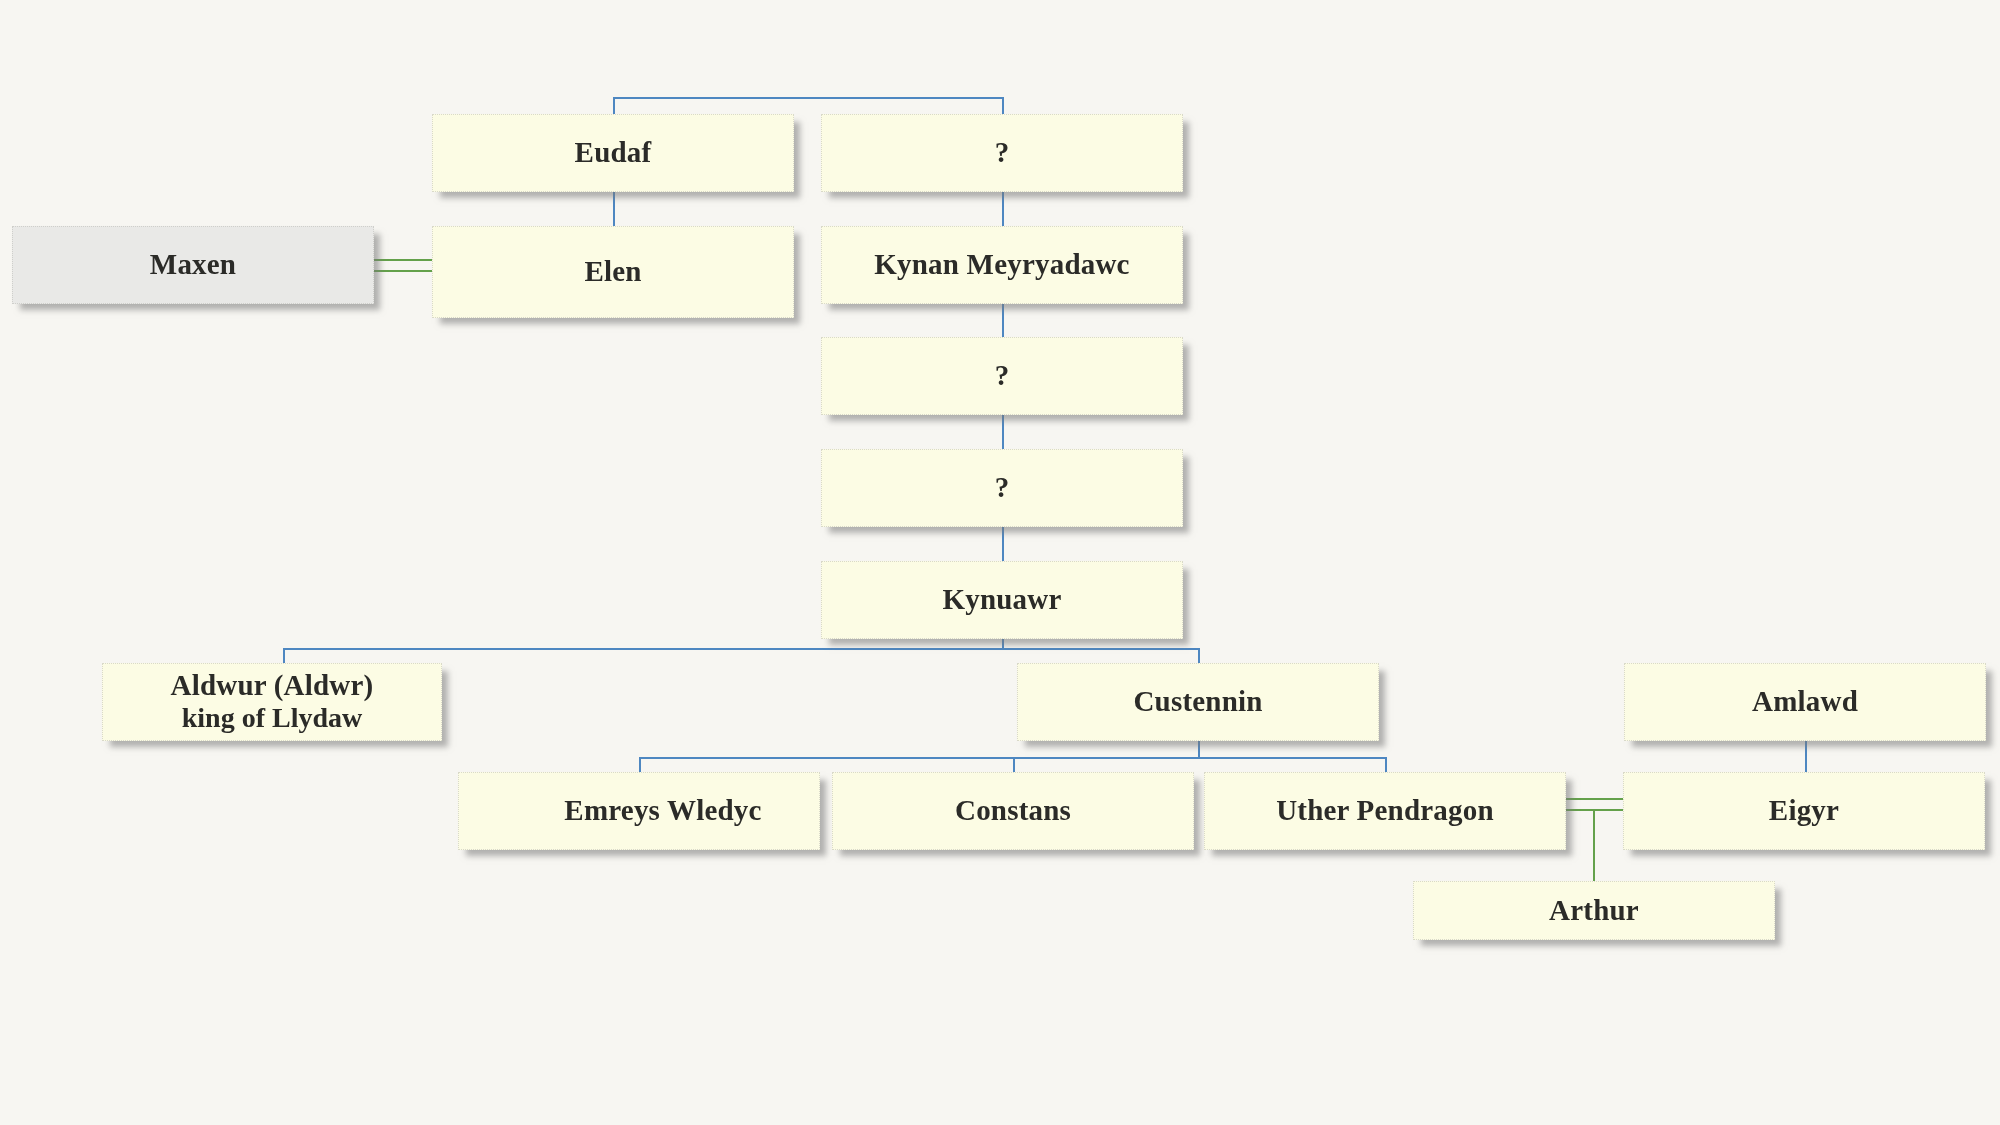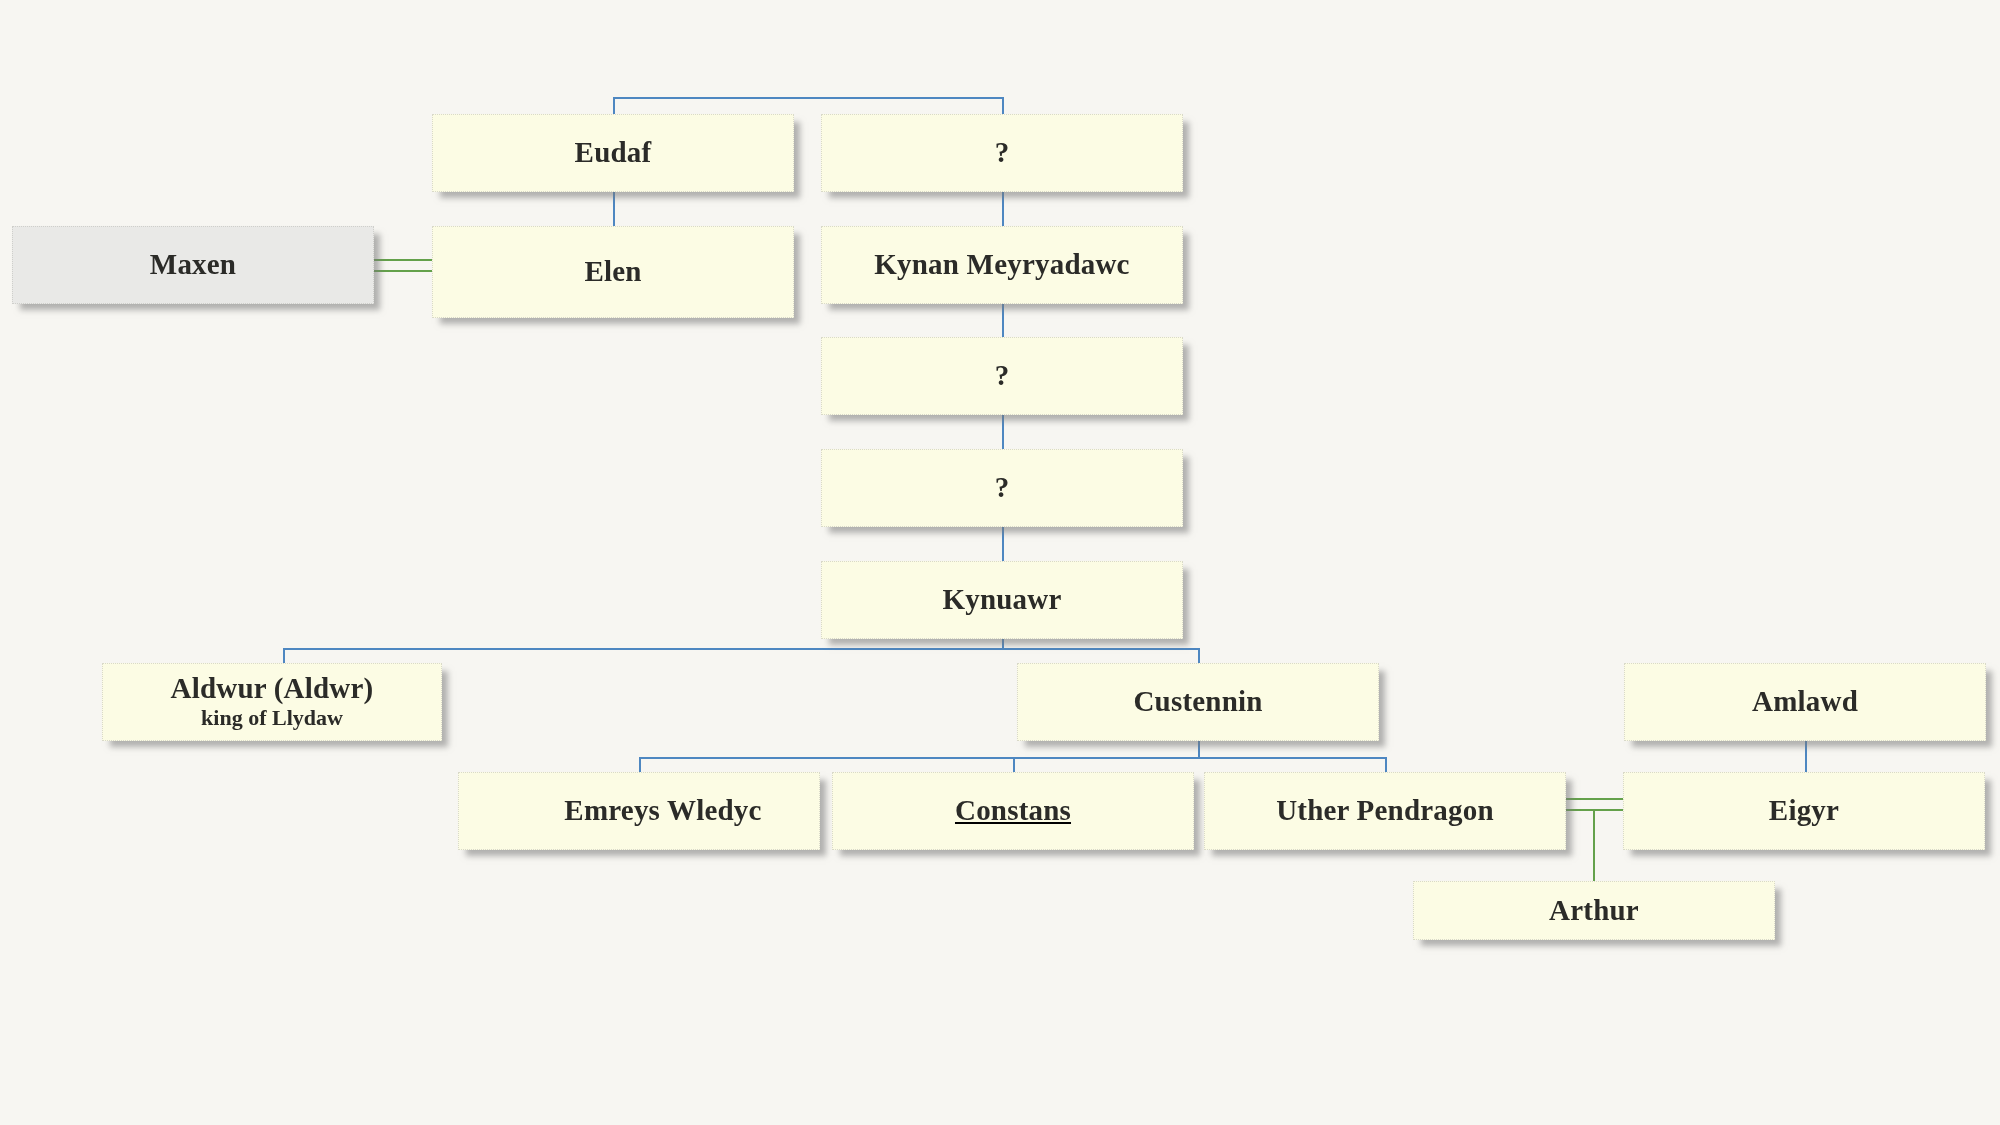--- a/index.html
+++ b/index.html
@@ -38,21 +38,21 @@
   }
   .node .label {
     font-size: 29px;
     font-weight: 700;
     color: var(--text-color, #2b2b28);
     line-height: 1.1;
     letter-spacing: 0.2px;
     white-space: nowrap;
   }
   .node .sublabel {
-    font-size: 22px;
+    font-size: 28px;
     font-weight: 700;
     color: var(--text-color, #2b2b28);
     line-height: 1.15;
     white-space: nowrap;
   }
   .line {
     position: absolute;
     z-index: 1;
   }
   .line.blue { background: var(--line-blue, #4e87c1); }
@@ -115,21 +115,21 @@
     </div>
     <div class="node" style="left: 1017px; top: 663px; width: 362px; height: 78px;">
       <span class="label">Custennin</span>
     </div>
     <div class="node" style="left: 1624px; top: 663px; width: 362px; height: 78px;">
       <span class="label">Amlawd</span>
     </div>
     <div class="node" style="left: 458px; top: 772px; width: 362px; height: 78px; padding-left: 48px;">
       <span class="label">Emreys Wledyc</span>
     </div>
-    <div class="node" style="left: 832px; top: 772px; width: 362px; height: 78px; text-decoration: underline;">
+    <div class="node" style="left: 832px; top: 772px; width: 362px; height: 78px;">
       <span class="label">Constans</span>
     </div>
     <div class="node" style="left: 1204px; top: 772px; width: 362px; height: 78px;">
       <span class="label">Uther Pendragon</span>
     </div>
     <div class="node" style="left: 1623px; top: 772px; width: 362px; height: 78px;">
       <span class="label">Eigyr</span>
     </div>
     <div class="node" style="left: 1413px; top: 881px; width: 362px; height: 59px;">
       <span class="label">Arthur</span>

